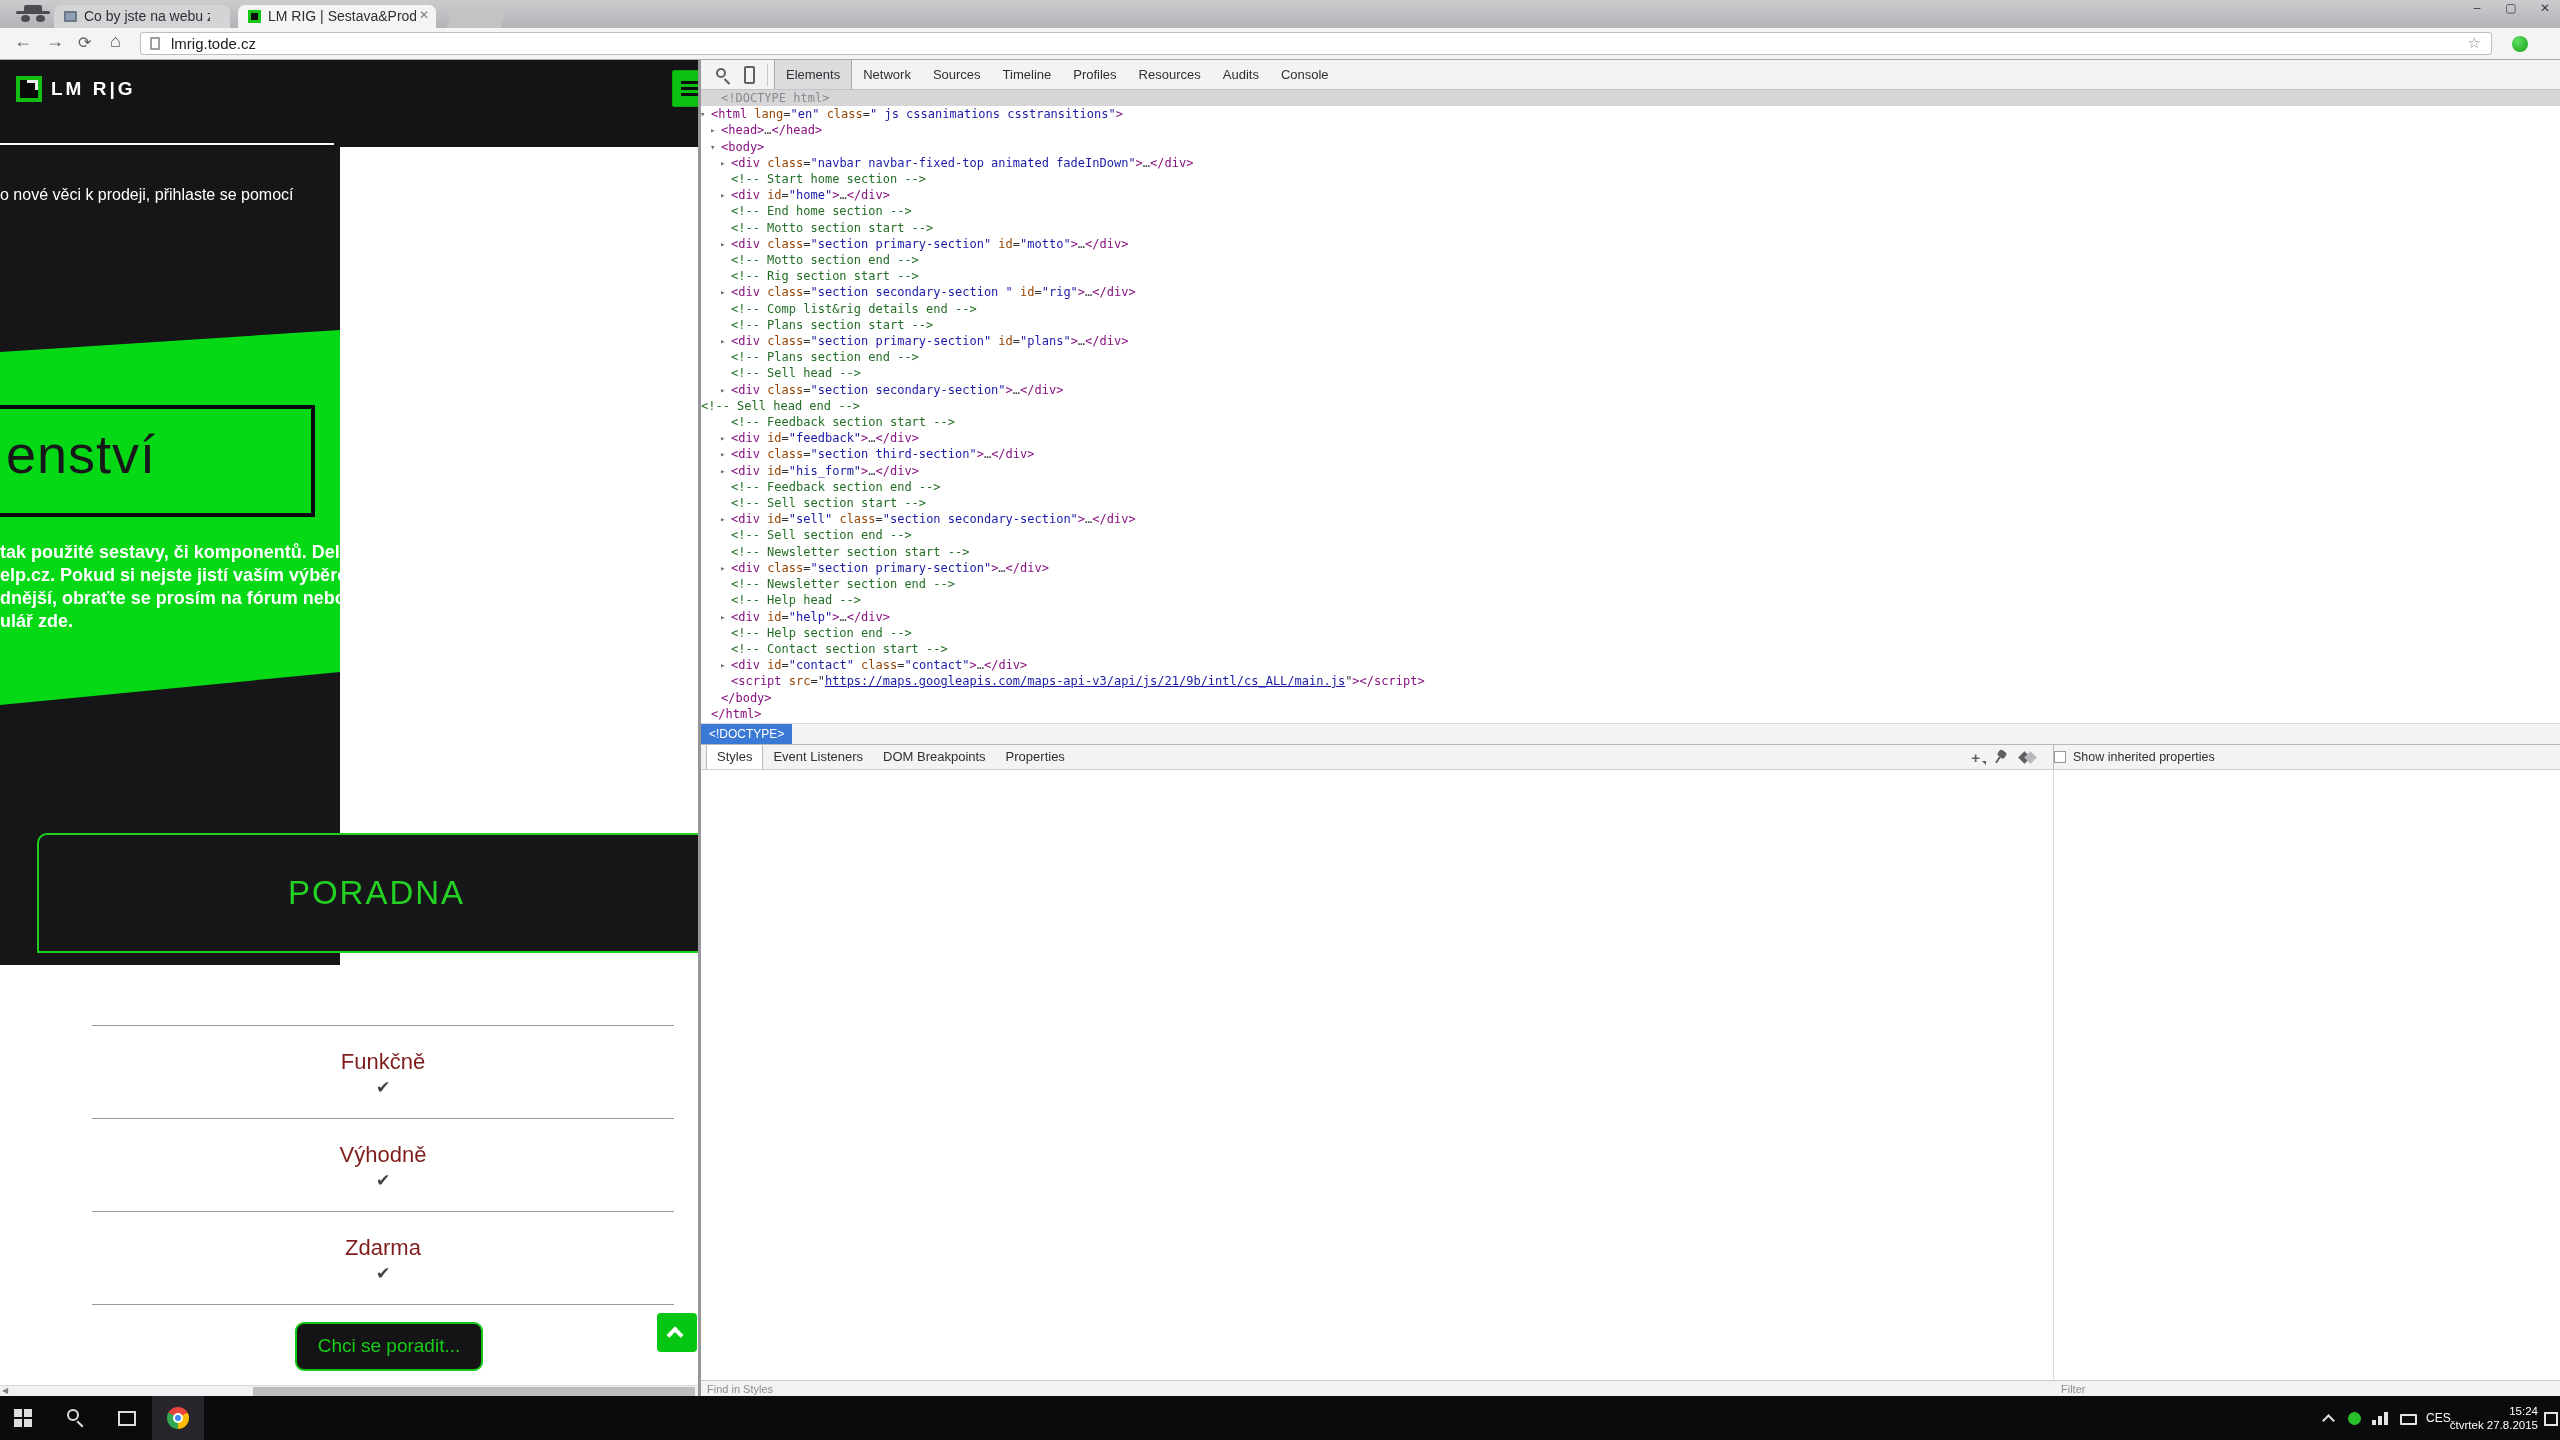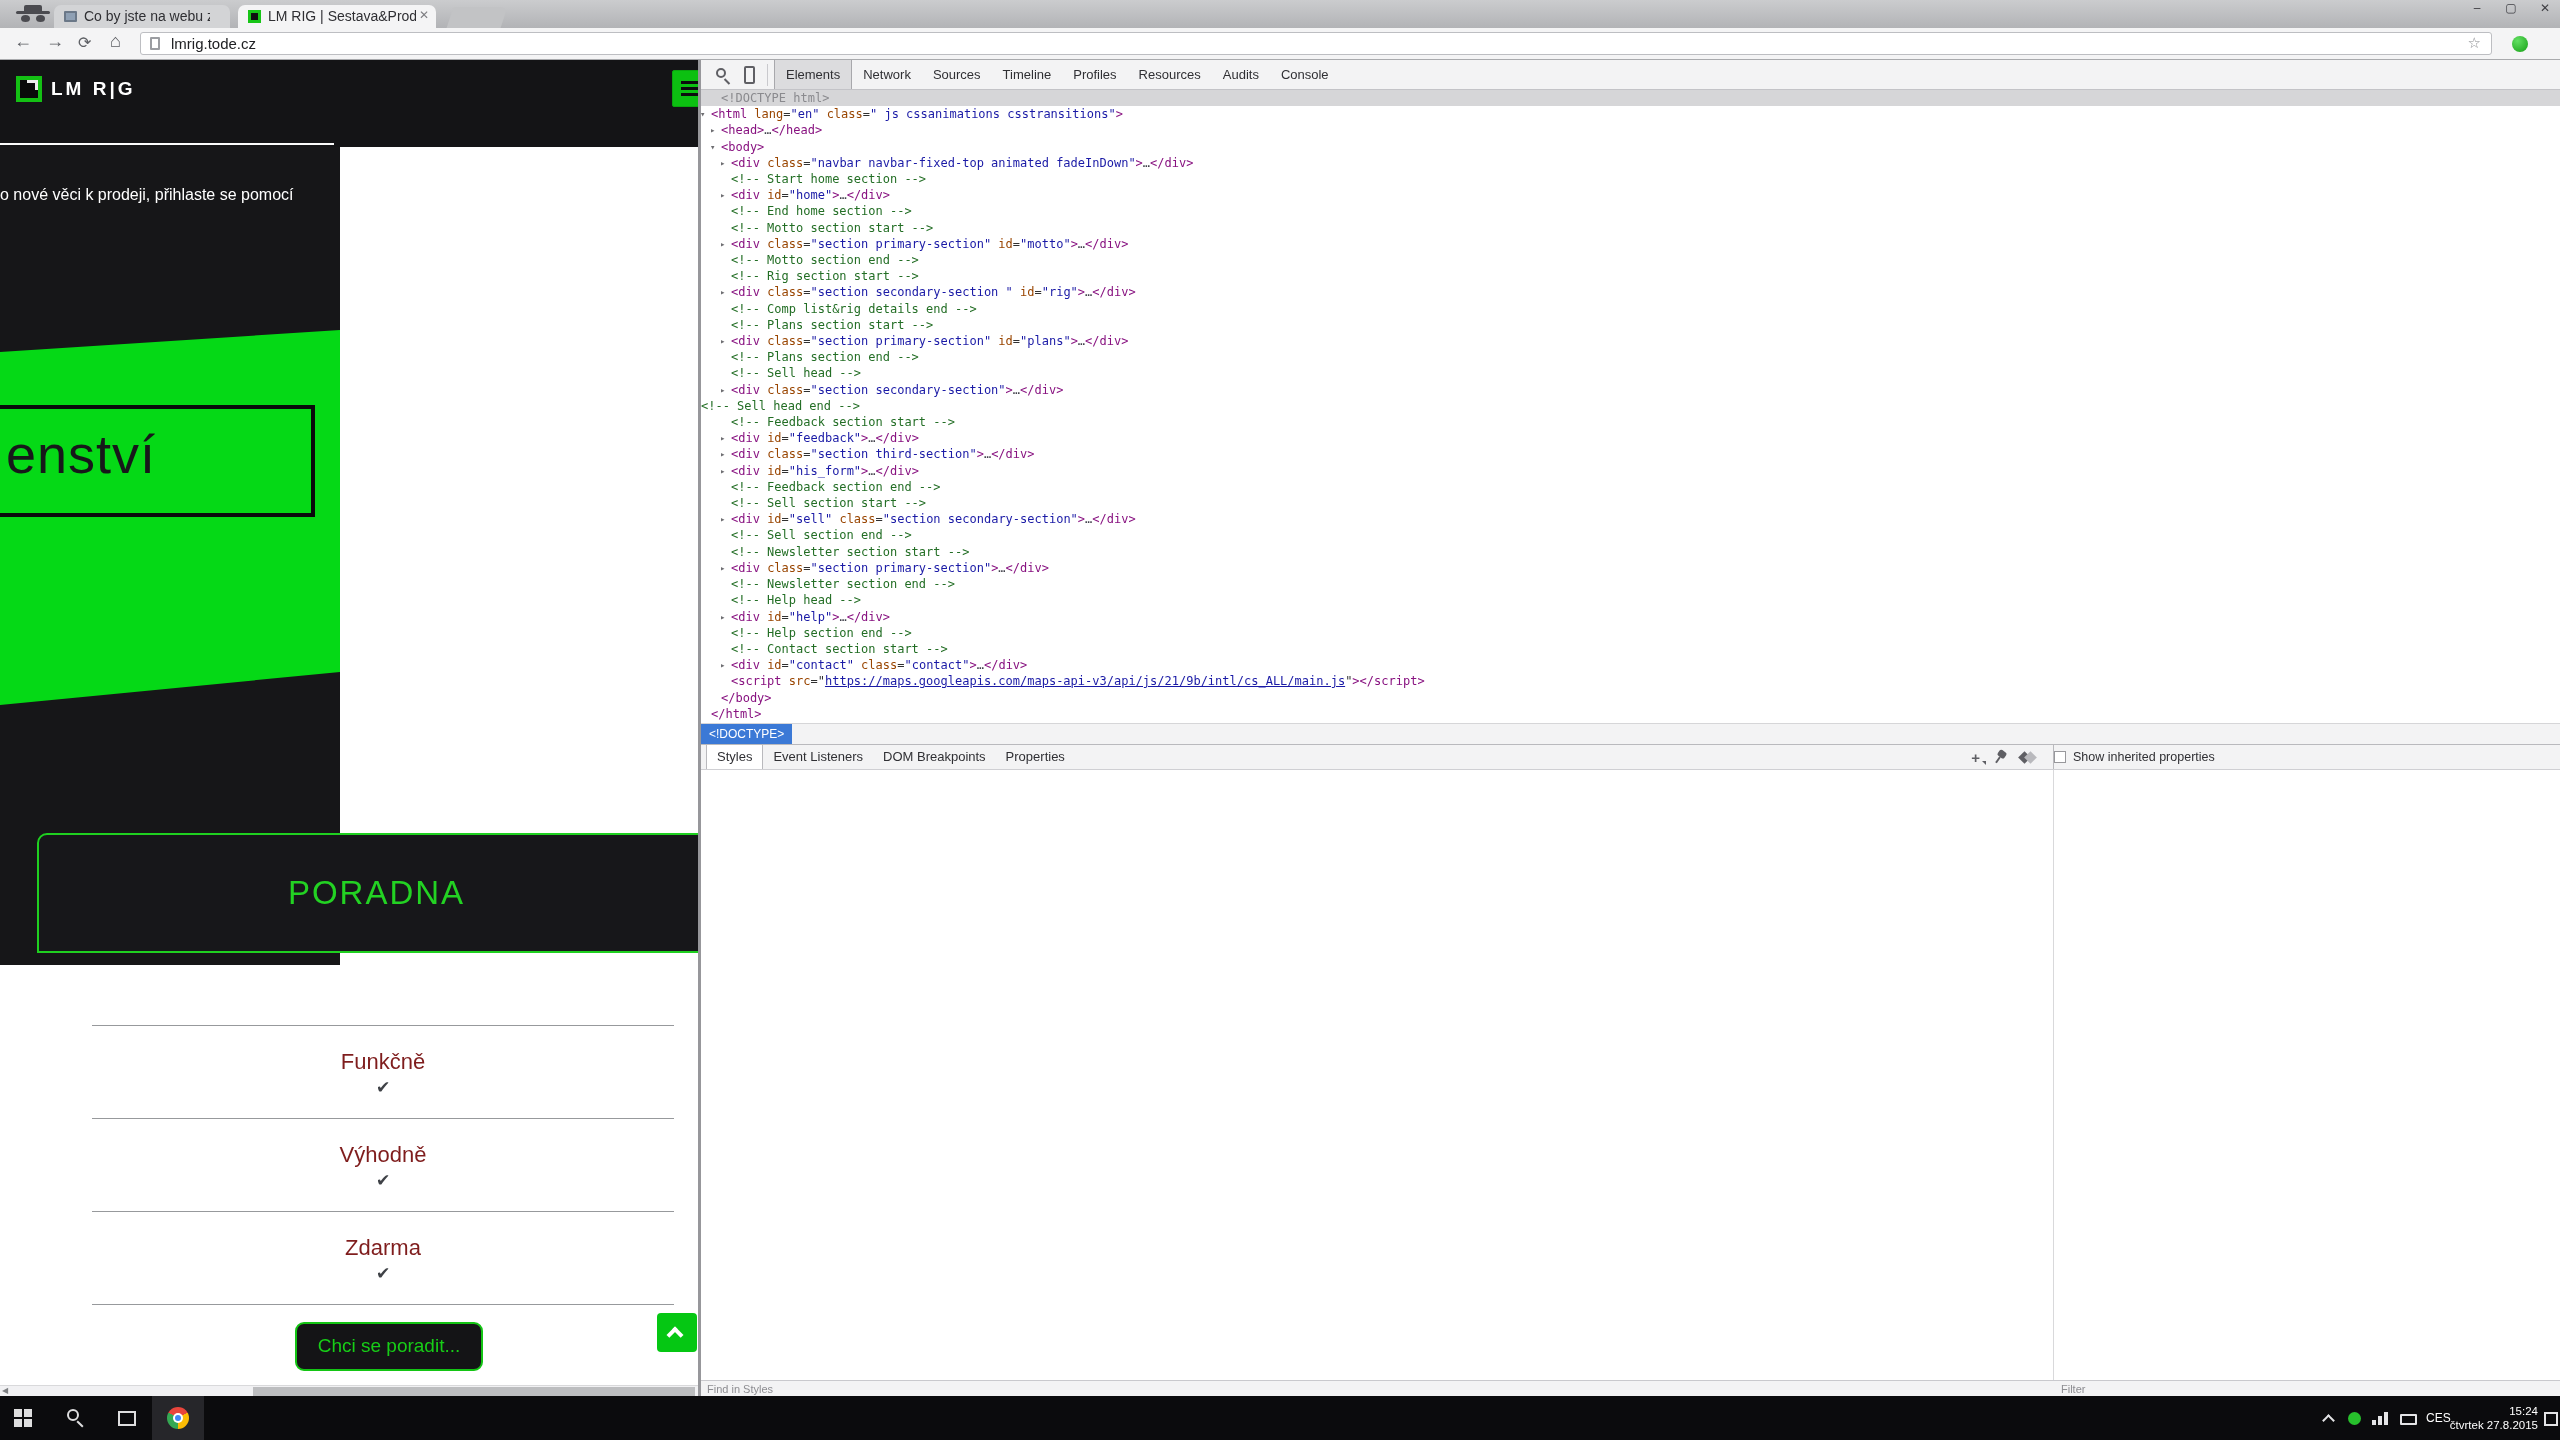--- a/index.html
+++ b/index.html
@@ -199,20 +199,26 @@
   </div>
   <div class="burger">
     <i></i>
       <i></i>
       <i></i>
   </div>
   <div class="pg-intro">o nové věci k prodeji, přihlaste se pomocí</div>
   <div class="hero-box">
     <span class="hero-text">enství</span>
   </div>
+  <div class="pg-para" id="heropara">
+      <div>tak použité sestavy, či komponentů. Delší</div>
+      <div>elp.cz. Pokud si nejste jistí vaším výběrem</div>
+      <div>dnější, obraťte se prosím na fórum nebo</div>
+      <div>ulář zde.</div>
+    </div>
   <div class="poradna-hd">
     <div class="poradna-title">PORADNA</div>
   </div>
   <div class="plist" id="plist">
       <div class="psep"></div>
       <div class="pitem">
         <div class="plabel">Funkčně</div>
         <div class="pcheck">✔</div>
       </div>
       <div class="psep"></div>

